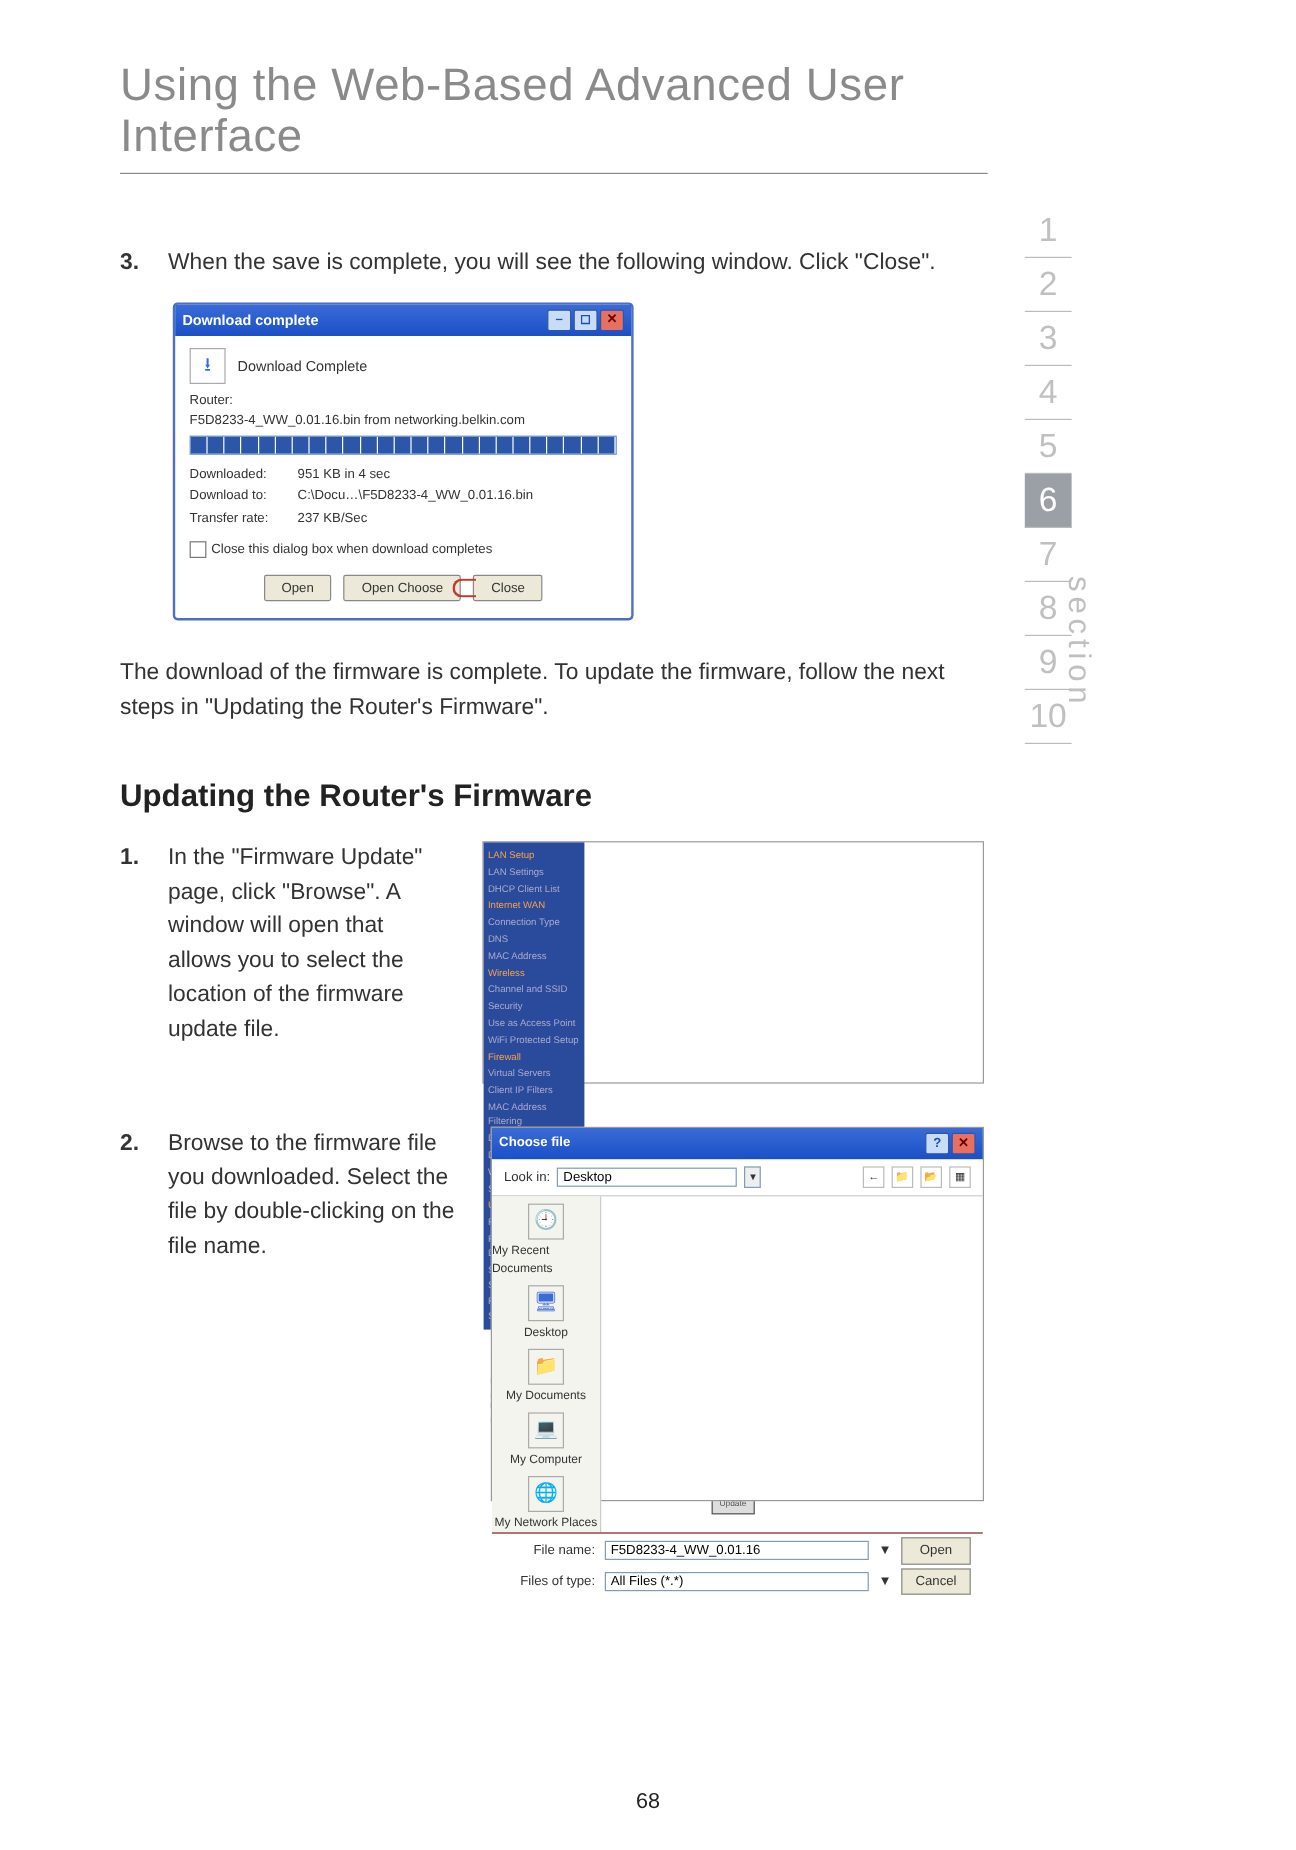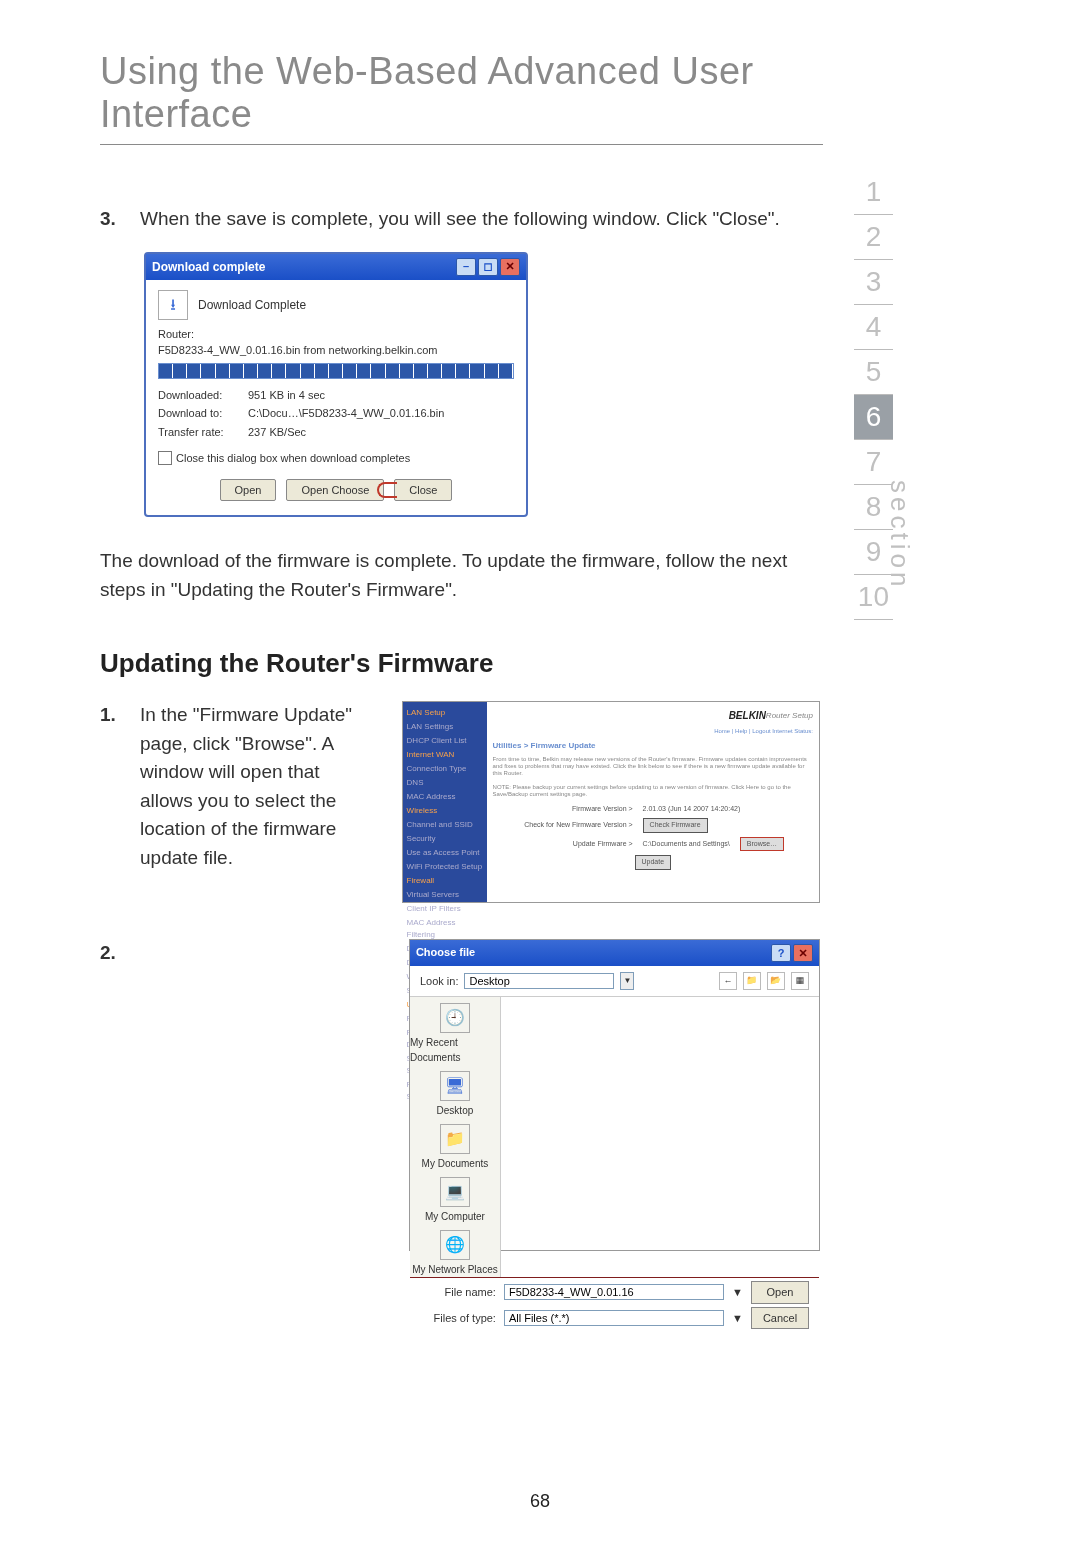--- a/index.html
+++ b/index.html
@@ -181,21 +181,21 @@
   }
   .two-col .txt {
     width: 300px;
     font-size: 19px;
     line-height: 1.5;
   }
   .fig {
     border: 1px solid #999;
     background: #fff;
   }
-  .fig1 { width: 460px; height: 200px; font-size: 8px; font-family: Tahoma, sans-serif; display:flex; }
+  .fig1 { width: 460px; height: 200px; font-size: 8px; font-family: Tahoma, sans-serif; display:flex;flex-direction:column; }
   .fig1 .side { width:76px; background:#2a4a9c; color:#aac; padding:4px; }
   .fig1 .side div { padding:1px 0; }
   .fig1 .side .o { color:#f7a14a; }
   .fig1 .main { flex:1; padding:6px; color:#555; }
   .fig1 .hdr { display:flex; justify-content:flex-end; align-items:center; margin-bottom:4px;font-style:italic; }
   .fig1 .logo { color:#222; font-weight:bold; font-size:10px; }
   .fig1 .crumb { color:#6a8fcf; font-weight:bold; margin: 4px 0; }
   .fig1 .note { font-size:6px; color:#888; margin-bottom:6px; line-height:1.2; }
   .fig1 .frow { display:flex; gap:10px; margin:4px 0; font-size:7px; align-items:center; }
   .fig1 .frow .lab { width: 140px; text-align:right; color:#555; }
@@ -386,20 +386,21 @@
           <div class="frow" style="justify-content:center;">
               <span class="smbtn">Update</span>
             </div>
         </div>
       </div>
     </div>
 
     <div class="two-col">
       <div class="txt numbered">
         <div class="n">2.</div>
+        <div>Browse to the firmware file you downloaded. Select the file by double-clicking on the file name.</div>
       </div>
       <div class="fig fig2">
         <div class="top">
           <span>Choose file</span>
           <span class="xbtns">
             <span class="winbtn">?</span>
             <span class="winbtn close">✕</span>
           </span>
         </div>
         <div class="tool">

